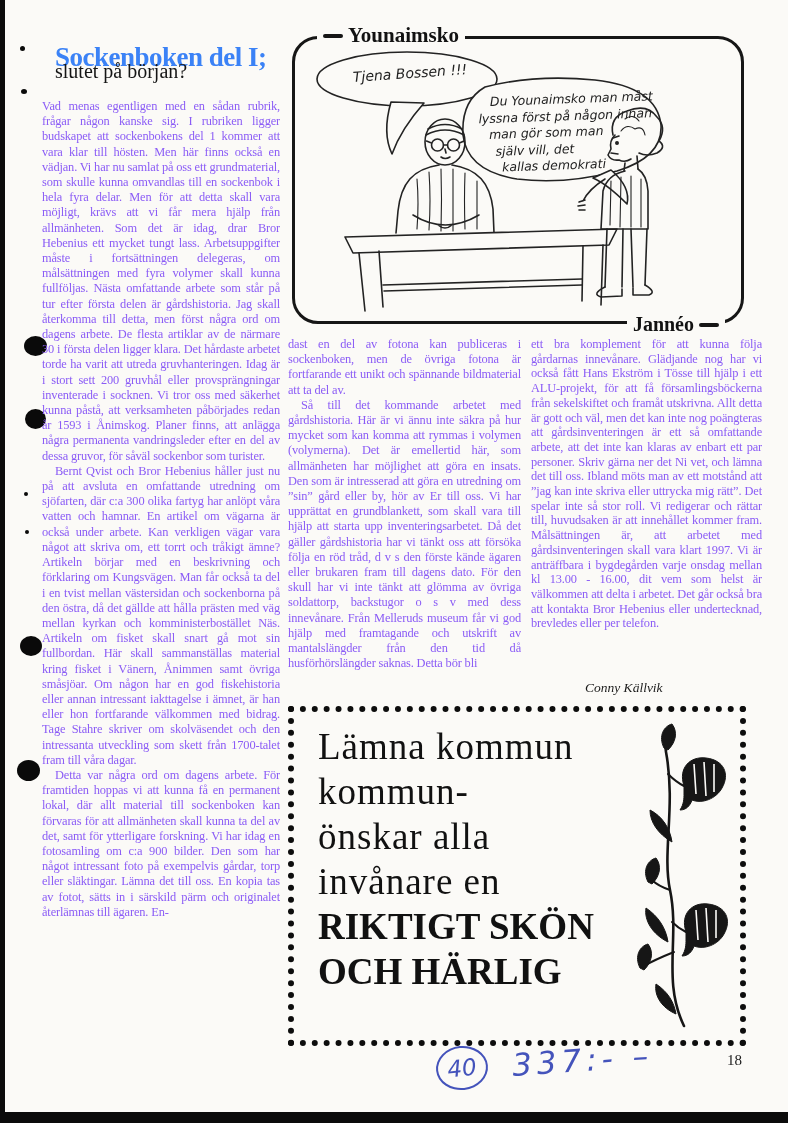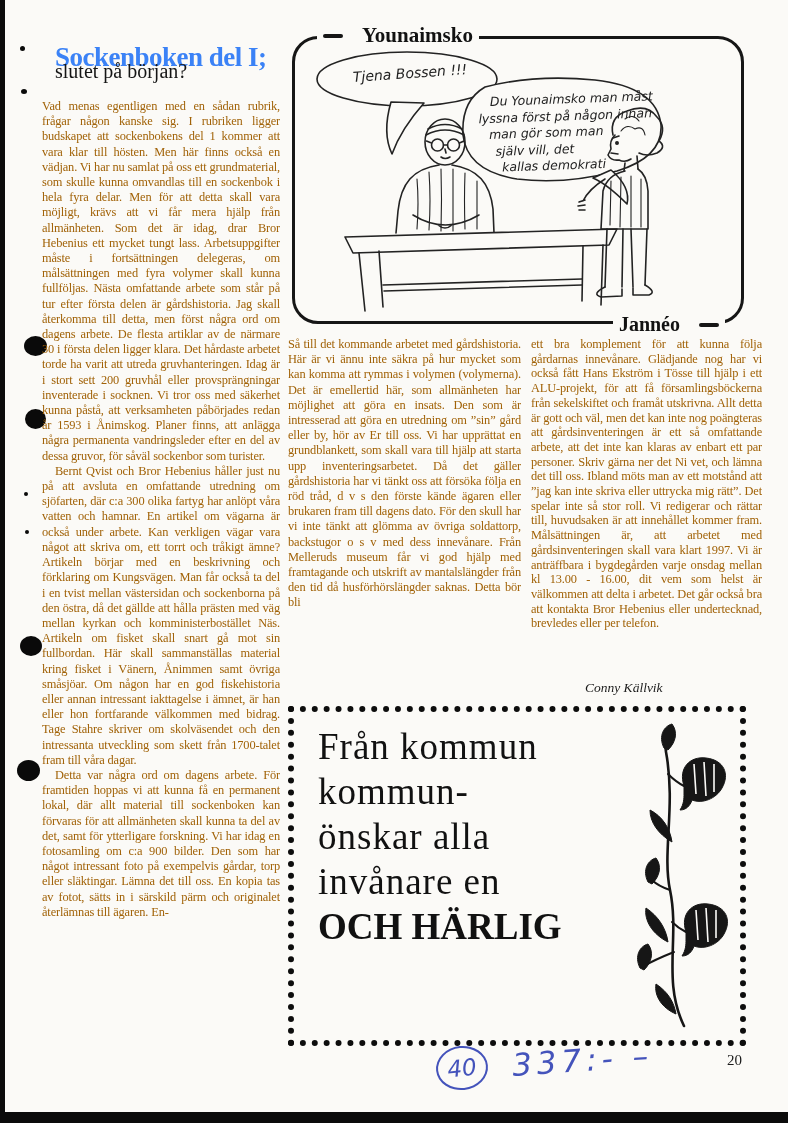--- a/index.html
+++ b/index.html
@@ -17,34 +17,34 @@
   .h4{left:17px;top:760px;width:23px;height:21px;}
   .s1{left:20px;top:46px;width:5px;height:5px;}
   .s2{left:21px;top:89px;width:6px;height:5px;}
   .s3{left:24px;top:492px;width:4px;height:4px;}
   .s4{left:25px;top:530px;width:4px;height:4px;}
 
   .title{position:absolute;left:55px;top:24px;width:240px;font-size:27px;font-weight:bold;letter-spacing:-0.5px;color:#3b82f6;margin-top:18px;}
   .subtitle{position:absolute;left:55px;top:60px;width:240px;font-size:20px;color:#151515;}
 
   .col{position:absolute;font-size:12.4px;line-height:15.2px;letter-spacing:-0.15px;
-       text-align:justify;color:#a16207;overflow:hidden;}
+       text-align:justify;color:#8b5cf6;overflow:hidden;}
   .col p{margin:0;}
   .col p + p{text-indent:13px;}
   .col1{left:42px;top:99px;width:238px;height:950px;}
   .col2{left:288px;top:337px;width:233px;height:367px;}
   .col3{left:531px;top:337px;width:231px;height:334px;line-height:14.7px;}
   .signature{position:absolute;left:585px;top:680px;width:130px;text-align:left;
              font-style:italic;font-size:13.5px;color:#1b1b1b;}
 
   
   .cartoon{position:absolute;left:292px;top:36px;width:452px;height:288px;
            border:3.5px solid #161616;border-radius:26px;box-sizing:border-box;}
   .cartoon svg{position:absolute;left:0;top:0;}
-  .panel-label{position:absolute;display:flex;align-items:center;gap:19px;background:#fbfaf7;
+  .panel-label{position:absolute;display:flex;align-items:center;gap:5px;background:#fbfaf7;
                font-weight:bold;color:#121212;padding:0 6px;}
   .label-top{top:-16px;left:22px;font-size:21px;}
   .label-bottom{bottom:-15px;right:16px;font-size:20px;margin-top:20px;}
   .label-dash{display:inline-block;width:20px;height:4px;background:#161616;border-radius:2px;}
   .hand{font-family:"DejaVu Sans",sans-serif;font-style:italic;color:#222;}
   .bub1-text{position:absolute;left:36px;top:26px;width:158px;text-align:center;
              font-size:14px;transform:rotate(-4deg);z-index:2;}
   .bub2-text{position:absolute;left:184px;top:52px;width:190px;font-size:12.5px;
              line-height:16.5px;transform:rotate(-2deg);z-index:2;}
   .bub2-text div:nth-child(1){padding-left:12px;}
@@ -87,20 +87,21 @@
 
   <div class="title">Sockenboken del I;</div>
   <div class="subtitle">slutet på början?</div>
 
   <div class="col col1">
     <p>Vad menas egentligen med en sådan rubrik, frågar någon kanske sig. I rubriken ligger budskapet att sockenbokens del 1 kommer att vara klar till hösten. Men här finns också en vädjan. Vi har nu samlat på oss ett grundmaterial, som skulle kunna omvandlas till en sockenbok i hela fyra delar. Men för att detta skall vara möjligt, krävs att vi får mera hjälp från allmänheten. Som det är idag, drar Bror Hebenius ett mycket tungt lass. Arbetsuppgifter måste i fortsättningen delegeras, om målsättningen med fyra volymer skall kunna fullföljas. Nästa omfattande arbete som står på tur efter första delen är gårdshistoria. Jag skall återkomma till detta, men först några ord om dagens arbete. De flesta artiklar av de närmare 30 i första delen ligger klara. Det hårdaste arbetet torde ha varit att utreda gruvhanteringen. Idag är i stort sett 200 gruvhål eller provsprängningar inventerade i socknen. Vi tror oss med säkerhet kunna påstå, att verksamheten påbörjades redan år 1593 i Ånimskog. Planer finns, att anlägga några permanenta vandringsleder efter en del av dessa gruvor, för såväl sockenbor som turister.</p>
     <p>Bernt Qvist och Bror Hebenius håller just nu på att avsluta en omfattande utredning om sjöfarten, där c:a 300 olika fartyg har anlöpt våra vatten och hamnar. En artikel om vägarna är också under arbete. Kan verkligen vägar vara något att skriva om, ett torrt och tråkigt ämne? Artikeln börjar med en beskrivning och förklaring om Kungsvägen. Man får också ta del i en tvist mellan västersidan och sockenborna på den östra, då det gällde att hålla prästen med väg mellan kyrkan och komministerbostället Näs. Artikeln om fisket skall snart gå mot sin fullbordan. Här skall sammanställas material kring fisket i Vänern, Ånimmen samt övriga småsjöar. Om någon har en god fiskehistoria eller annan intressant iakttagelse i ämnet, är han eller hon fortfarande välkommen med bidrag. Tage Stahre skriver om skolväsendet och den intressanta utveckling som skett från 1700-talet fram till våra dagar.</p>
     <p>Detta var några ord om dagens arbete. För framtiden hoppas vi att kunna få en permanent lokal, där allt material till sockenboken kan förvaras för att allmänheten skall kunna ta del av det, samt för ytterligare forskning. Vi har idag en fotosamling om c:a 900 bilder. Den som har något intressant foto på exempelvis gårdar, torp eller släktingar. Lämna det till oss. En kopia tas av fotot, sätts in i särskild pärm och originalet återlämnas till ägaren. En-</p>
   </div>
   <div class="col col2">
+    <p>dast en del av fotona kan publiceras i sockenboken, men de övriga fotona är fortfarande ett unikt och spännande bildmaterial att ta del av.</p>
     <p>Så till det kommande arbetet med gårdshistoria. Här är vi ännu inte säkra på hur mycket som kan komma att rymmas i volymen (volymerna). Det är emellertid här, som allmänheten har möjlighet att göra en insats. Den som är intresserad att göra en utredning om ”sin” gård eller by, hör av Er till oss. Vi har upprättat en grundblankett, som skall vara till hjälp att starta upp inventeringsarbetet. Då det gäller gårdshistoria har vi tänkt oss att försöka följa en röd tråd, d v s den förste kände ägaren eller brukaren fram till dagens dato. För den skull har vi inte tänkt att glömma av övriga soldattorp, backstugor o s v med dess innevånare. Från Melleruds museum får vi god hjälp med framtagande och utskrift av mantalslängder från den tid då husförhörslängder saknas. Detta bör bli</p>
   </div>
   <div class="col col3">
     <p>ett bra komplement för att kunna följa gårdarnas innevånare. Glädjande nog har vi också fått Hans Ekström i Tösse till hjälp i ett ALU-projekt, för att få församlingsböckerna från sekelskiftet och framåt utskrivna. Allt detta är gott och väl, men det kan inte nog poängteras att gårdsinventeringen är ett så omfattande arbete, att det inte kan klaras av enbart ett par personer. Skriv gärna ner det Ni vet, och lämna det till oss. Ibland möts man av ett motstånd att ”jag kan inte skriva eller uttrycka mig rätt”. Det spelar inte så stor roll. Vi redigerar och rättar till, huvudsaken är att innehållet kommer fram. Målsättningen är, att arbetet med gårdsinventeringen skall vara klart 1997. Vi är anträffbara i bygdegården varje onsdag mellan kl 13.00 - 16.00, dit vem som helst är välkommen att delta i arbetet. Det går också bra att kontakta Bror Hebenius eller undertecknad, brevledes eller per telefon.</p>
   </div>
   <div class="signature">Conny Källvik</div>
 
   <div class="cartoon">
     <svg width="445" height="281" viewBox="0 0 445 281">
       <g fill="none" stroke="#232323" stroke-width="1.6" stroke-linecap="round" stroke-linejoin="round">
@@ -151,24 +152,25 @@
       <span>Younaimsko</span>
     </div>
     <div class="panel-label label-bottom">
       <span>Jannéo</span>
       <span class="label-dash"></span>
     </div>
   </div>
 
   <div class="adbox">
     <div class="ad-text">
-      <div>Från kommun</div>
+      <div>Lämna kommun</div>
       <div>kommun-</div>
       <div>önskar alla</div>
       <div>invånare en</div>
+      <div class="bold">RIKTIGT SKÖN</div>
       <div class="bold">OCH HÄRLIG</div>
     </div>
     <svg width="140" height="312" viewBox="0 0 140 312">
       <g stroke="#161616" stroke-width="2.6" fill="none" stroke-linecap="round">
         <path d="M 96 304 C 74 258 92 216 82 168 C 74 130 88 84 78 30 Q 76 18 80 8"></path>
         <path d="M 96 64 Q 88 60 80 52 M 98 210 Q 90 206 84 200 M 82 168 Q 70 164 64 158 M 86 230 Q 66 238 56 244" stroke-width="2"></path>
       </g>
       <g fill="#161616" stroke="#161616" stroke-width="1">
         <path d="M 76 26 C 70 14 76 4 84 2 C 90 10 88 20 80 28 Z"></path>
         <path d="M 96 64 C 90 46 102 34 118 36 C 136 38 142 52 134 66 C 128 77 114 82 104 78 C 102 84 98 88 92 88 C 96 82 96 76 96 72 Z"></path>
@@ -183,15 +185,15 @@
         <path d="M 106 42 L 108 72 M 116 40 L 118 74 M 126 42 L 126 70"></path>
         <path d="M 108 188 L 110 218 M 118 186 L 120 220 M 128 188 L 128 216"></path>
       </g>
     </svg>
   </div>
 
   <div class="circle40 ink">
     <span>40</span>
   </div>
   <div class="price ink">337:- –</div>
-  <div class="pageno">20</div>
+  <div class="pageno">18</div>
 
 </div>
 
 </body></html>

